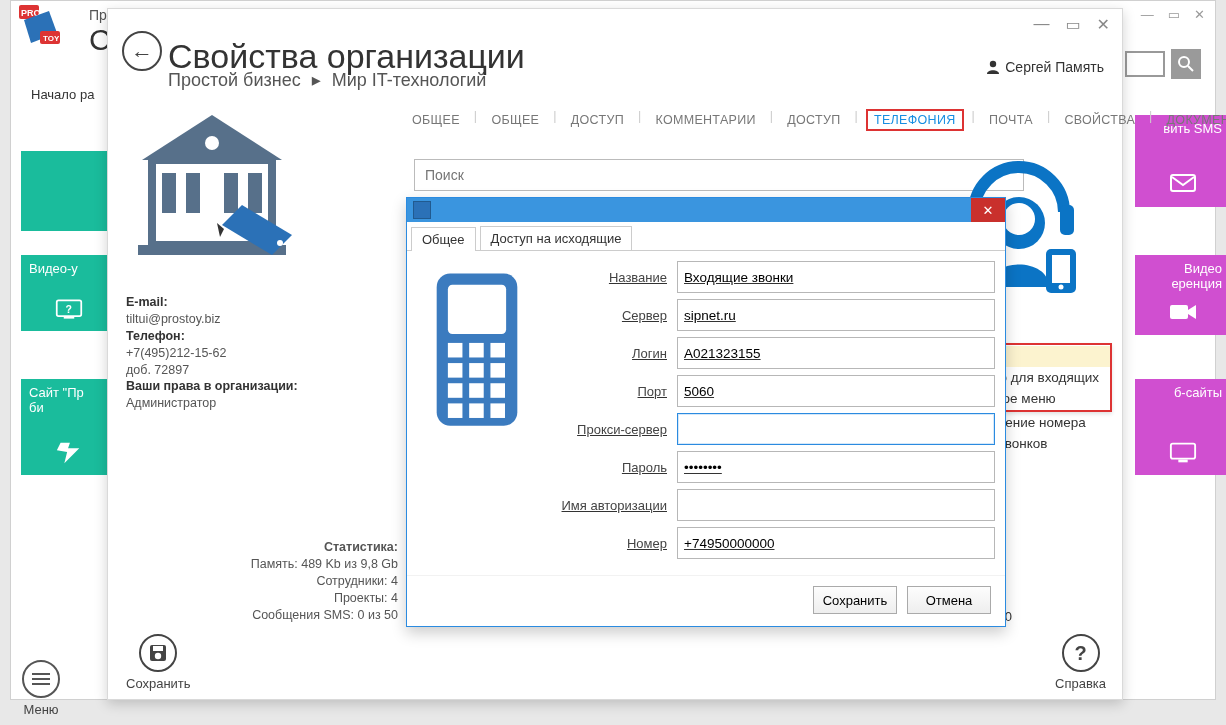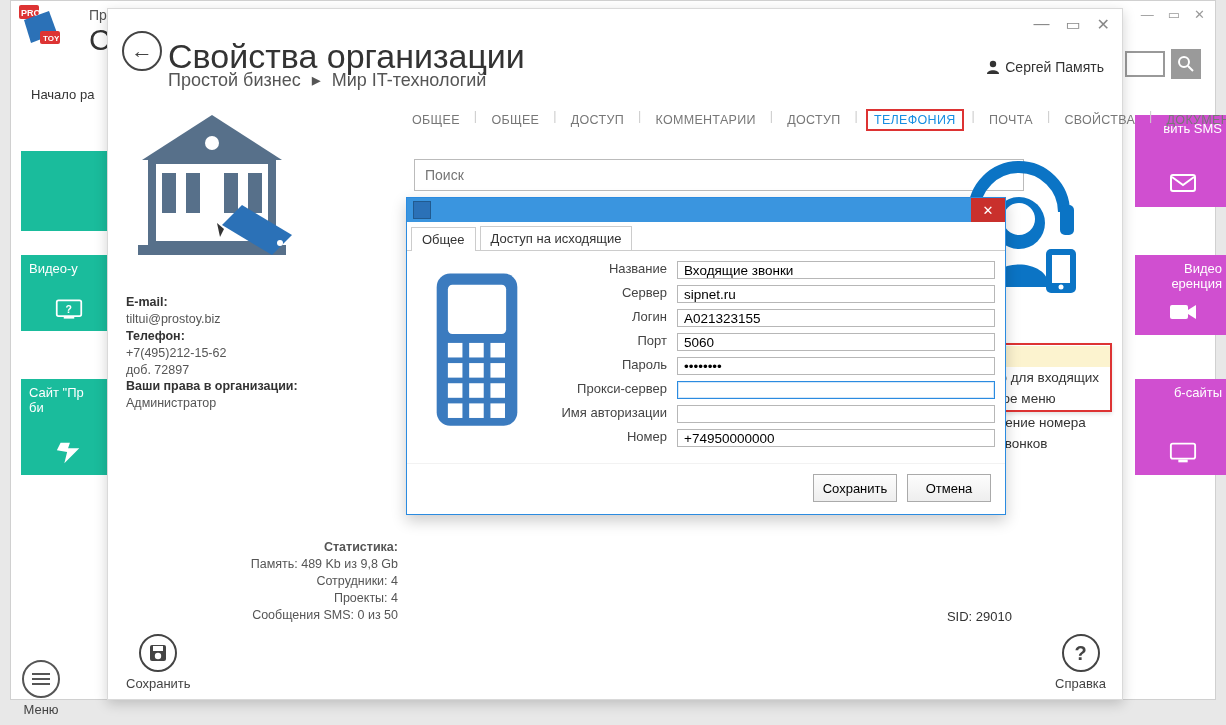--- a/index.html
+++ b/index.html
@@ -211,24 +211,24 @@
   .dlg-tabs .dtab {
     border:1px solid #ccc; border-bottom:none; padding:4px 10px; background:#fff;
     margin-left:4px; font-size:13px; cursor:pointer;
   }
   .dlg-tabs .dtab.active { background:#fff; position:relative; top:1px; }
   .dlg-body {
     display:flex; padding:10px;
   }
   .phone-ill { width:120px; padding:8px 4px; }
   .form-col { flex:1; }
-  .form-row { display:flex; align-items:flex-start; margin-bottom:6px;}
+  .form-row { display:flex; align-items:center; margin-bottom:6px;text-decoration:underline;}
   .form-row label { width:140px; text-align:right; padding-right:10px; font-size:13px; color:#444;}
   .form-row input {
-    flex:1; height:18px; border:1px solid #b7b7b7; padding:0 6px; font-size:13.5px;
+    flex:1; height:32px; border:1px solid #b7b7b7; padding:0 6px; font-size:13.5px;
   }
   .form-row input.focused { border:1px solid #2b8be0; box-shadow:0 0 0 1px rgba(43,139,224,0.2) inset;}
   .dlg-footer {
     display:flex; justify-content:flex-end; gap:10px;
     padding:10px 14px 12px; border-top:1px solid #f2f2f2;
   }
   .dlg-footer button {
     min-width:84px; height:28px; border:1px solid #aaa; background:linear-gradient(#fdfdfd,#eee);
     font-size:13px; cursor:pointer;
   }
@@ -548,26 +548,26 @@
         </div>
         <div class="form-row">
           <label>Логин</label>
           <input type="text" value="A021323155" style="">
         </div>
         <div class="form-row">
           <label>Порт</label>
           <input type="text" value="5060" style="">
         </div>
         <div class="form-row">
+          <label>Прокси-сервер</label>
+          <input class="focused" type="text" value="" style="">
+        </div>
+        <div class="form-row">
           <label>Пароль</label>
           <input type="text" value="••••••••" style="">
-        </div>
-        <div class="form-row">
-          <label>Прокси-сервер</label>
-          <input class="focused" type="text" value="" style="">
         </div>
         <div class="form-row">
           <label>Имя авторизации</label>
           <input type="text" value="" style="">
         </div>
         <div class="form-row">
           <label>Номер</label>
           <input type="text" value="+74950000000" style="">
         </div>
       </div>

